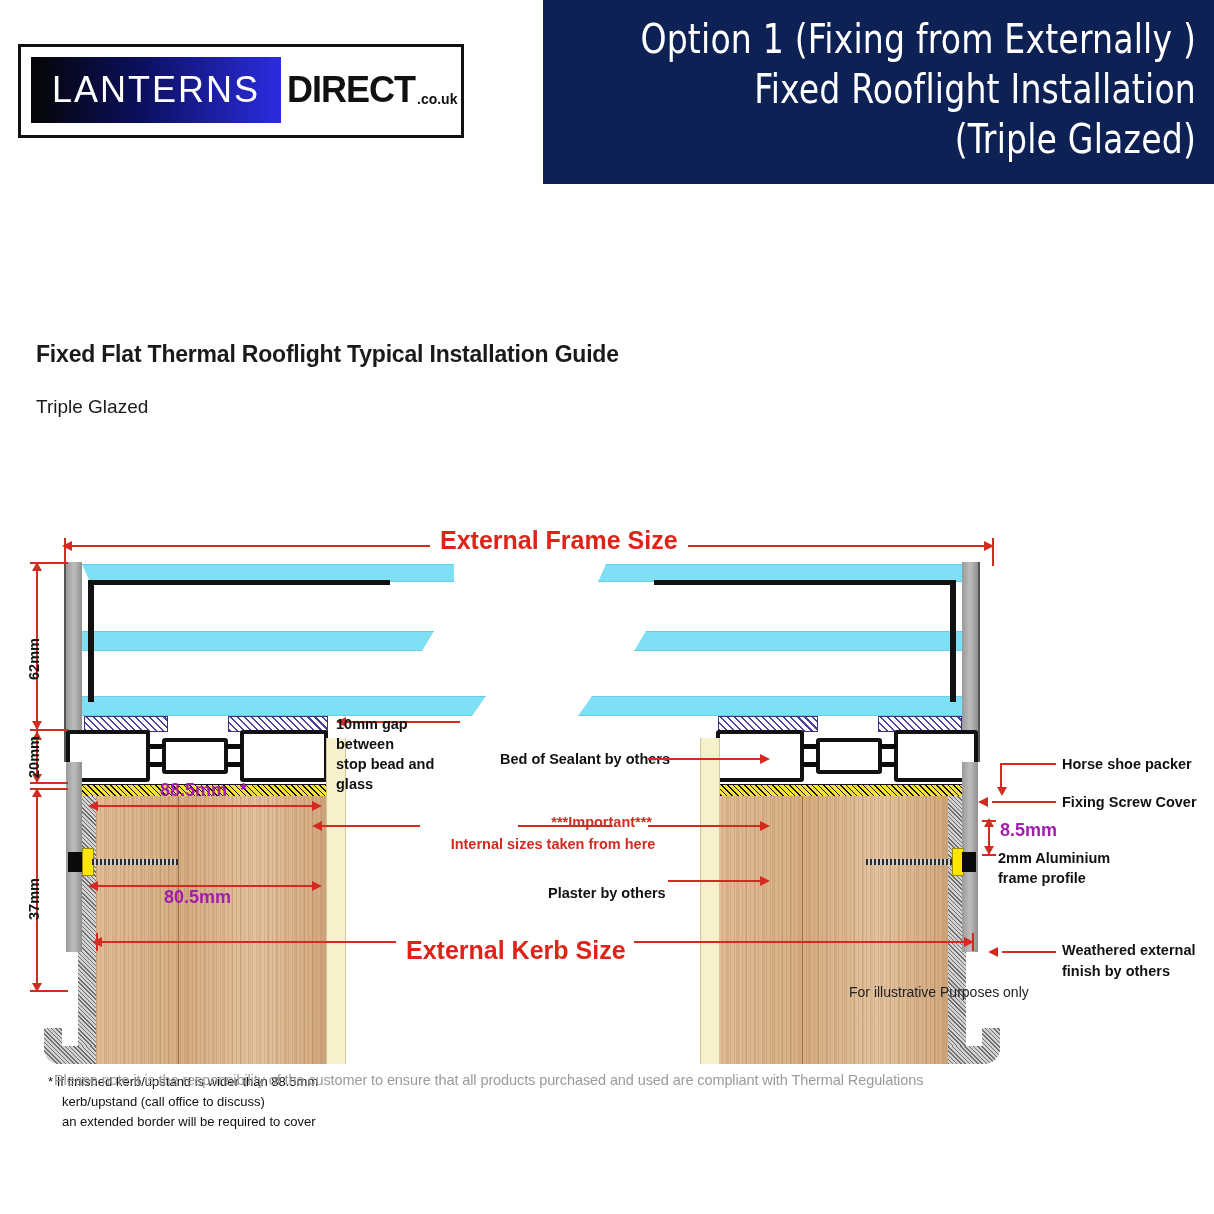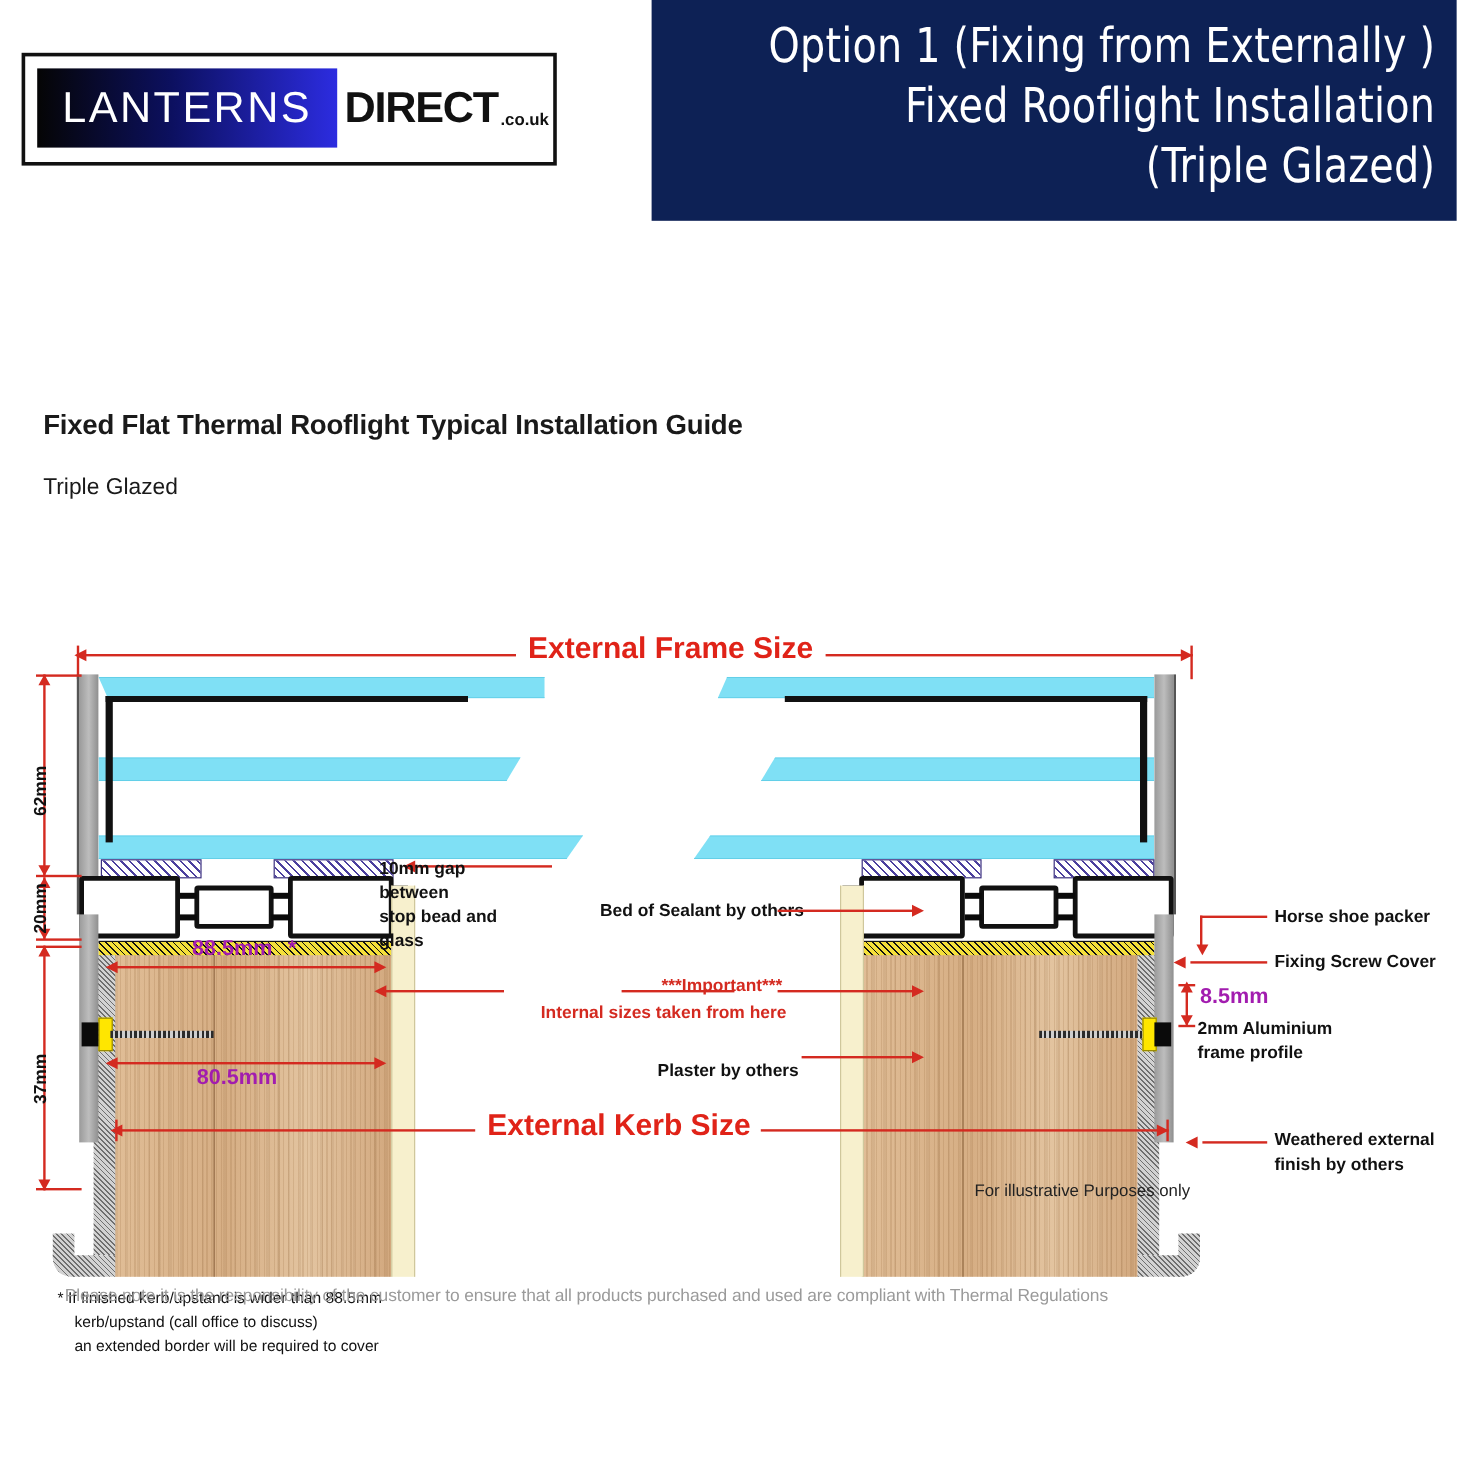--- a/index.html
+++ b/index.html
@@ -180,21 +180,21 @@
     <span style="margin-left:8px;">*</span>
   </div>
 
   <div class="abs rl" style="left:92px;top:385px;width:228px;height:2px;"></div>
   <div class="abs arrow-l" style="left:88px;top:381px;"></div>
   <div class="abs arrow-r" style="left:312px;top:381px;"></div>
   <div class="dimtxt" style="left:164px;top:387px;">80.5mm</div>
 
   <div class="abs rl" style="left:340px;top:221px;width:120px;height:2px;"></div>
   <div class="abs arrow-l" style="left:336px;top:217px;"></div>
-  <div class="lbl" style="left:316px;top:214px;width:130px;line-height:20px;">
+  <div class="lbl" style="left:336px;top:214px;width:130px;line-height:20px;">
     <div>10mm gap between</div>
       <div>stop bead and glass</div>
   </div>
 
   <div class="notetxt" style="left:48px;top:572px;width:340px;">
     <div>* If finished kerb/upstand is wider than 88.5mm</div>
     <div style="padding-left:14px;">kerb/upstand (call office to discuss)</div>
     <div style="padding-left:14px;">an extended border will be required to cover</div>
   </div>
 
@@ -287,20 +287,20 @@
   </div>
   <div class="abs rl" style="left:1002px;top:451px;width:54px;height:2px;"></div>
   <div class="abs arrow-l" style="left:988px;top:447px;"></div>
 
   <div class="abs rl" style="left:96px;top:441px;width:300px;height:2px;"></div>
   <div class="abs arrow-l" style="left:92px;top:437px;"></div>
   <div class="abs rlv" style="left:96px;top:433px;width:2px;height:18px;"></div>
   <div class="abs rl" style="left:610px;top:441px;width:364px;height:2px;"></div>
   <div class="abs arrow-r" style="left:964px;top:437px;"></div>
   <div class="abs rlv" style="left:972px;top:433px;width:2px;height:18px;"></div>
-  <div class="abs" style="left:398px;top:424px;background:#fff;padding:0 8px;">
+  <div class="abs" style="left:398px;top:436px;background:#fff;padding:0 8px;">
     <span class="bigred" style="position:relative;">External Kerb Size</span>
   </div>
 
-  <div class="illus" style="left:812px;top:484px;">For illustrative Purposes only</div>
+  <div class="illus" style="left:812px;top:484px;padding-left:37px;">For illustrative Purposes only</div>
 </div>
 
 <div class="abs" id="footer-note">Please note it is the responsibility of the customer to ensure that all products purchased and used are compliant with Thermal Regulations</div>
 
 </body></html>

